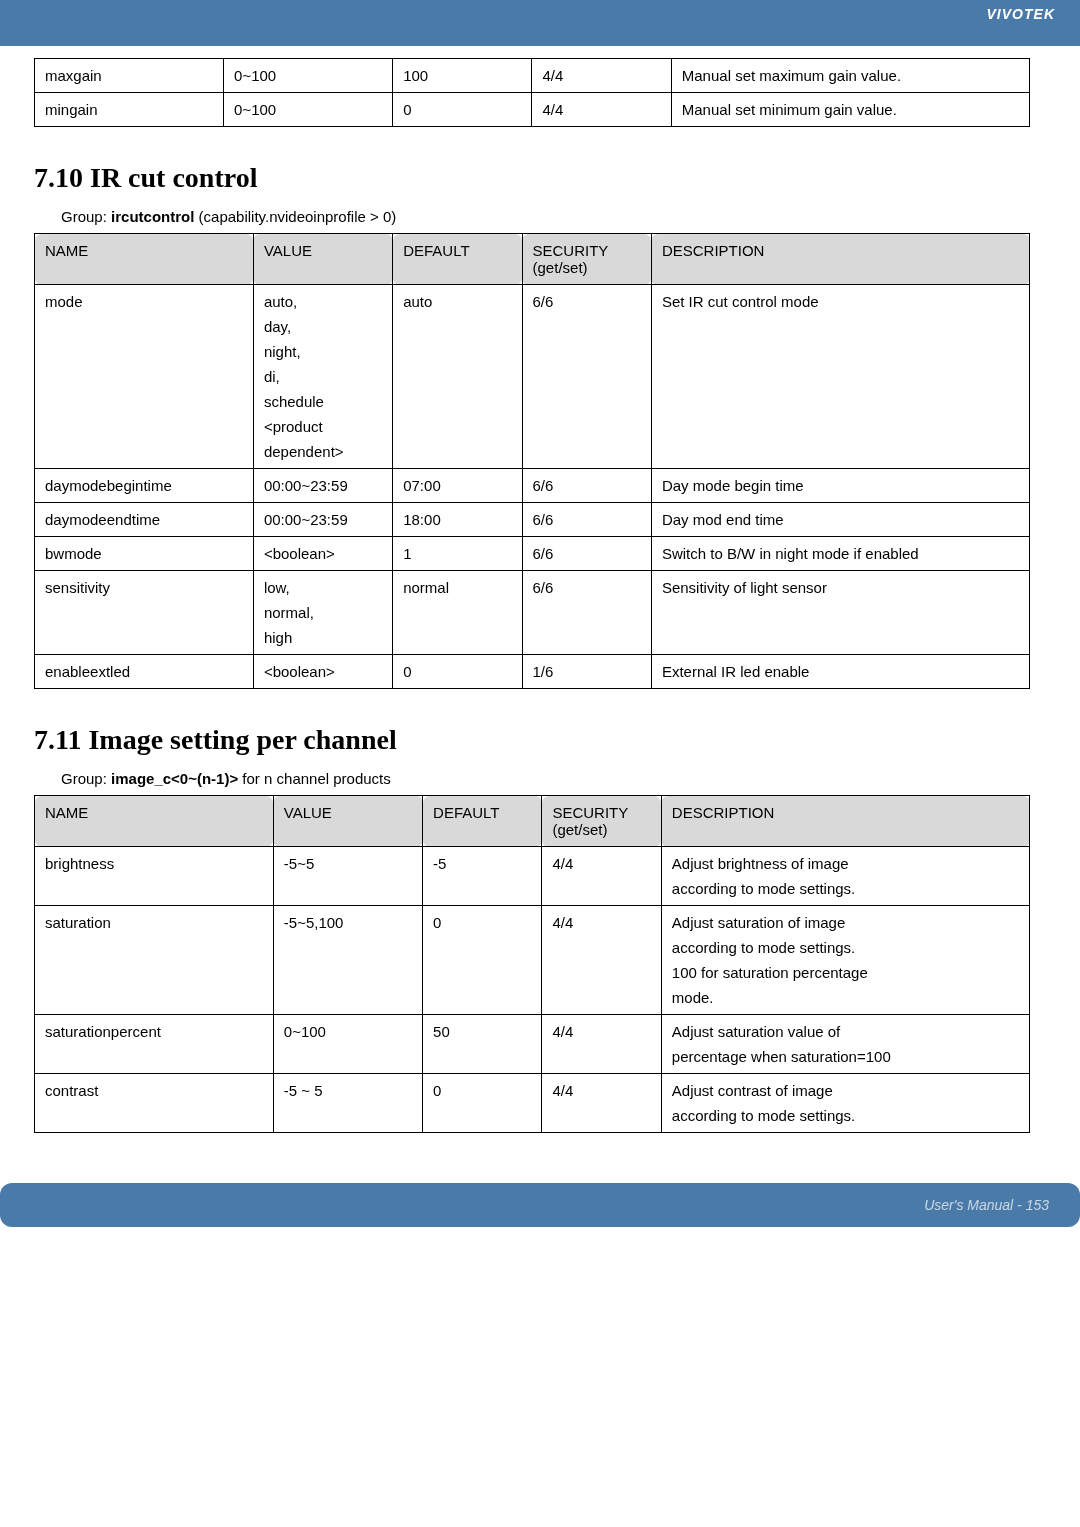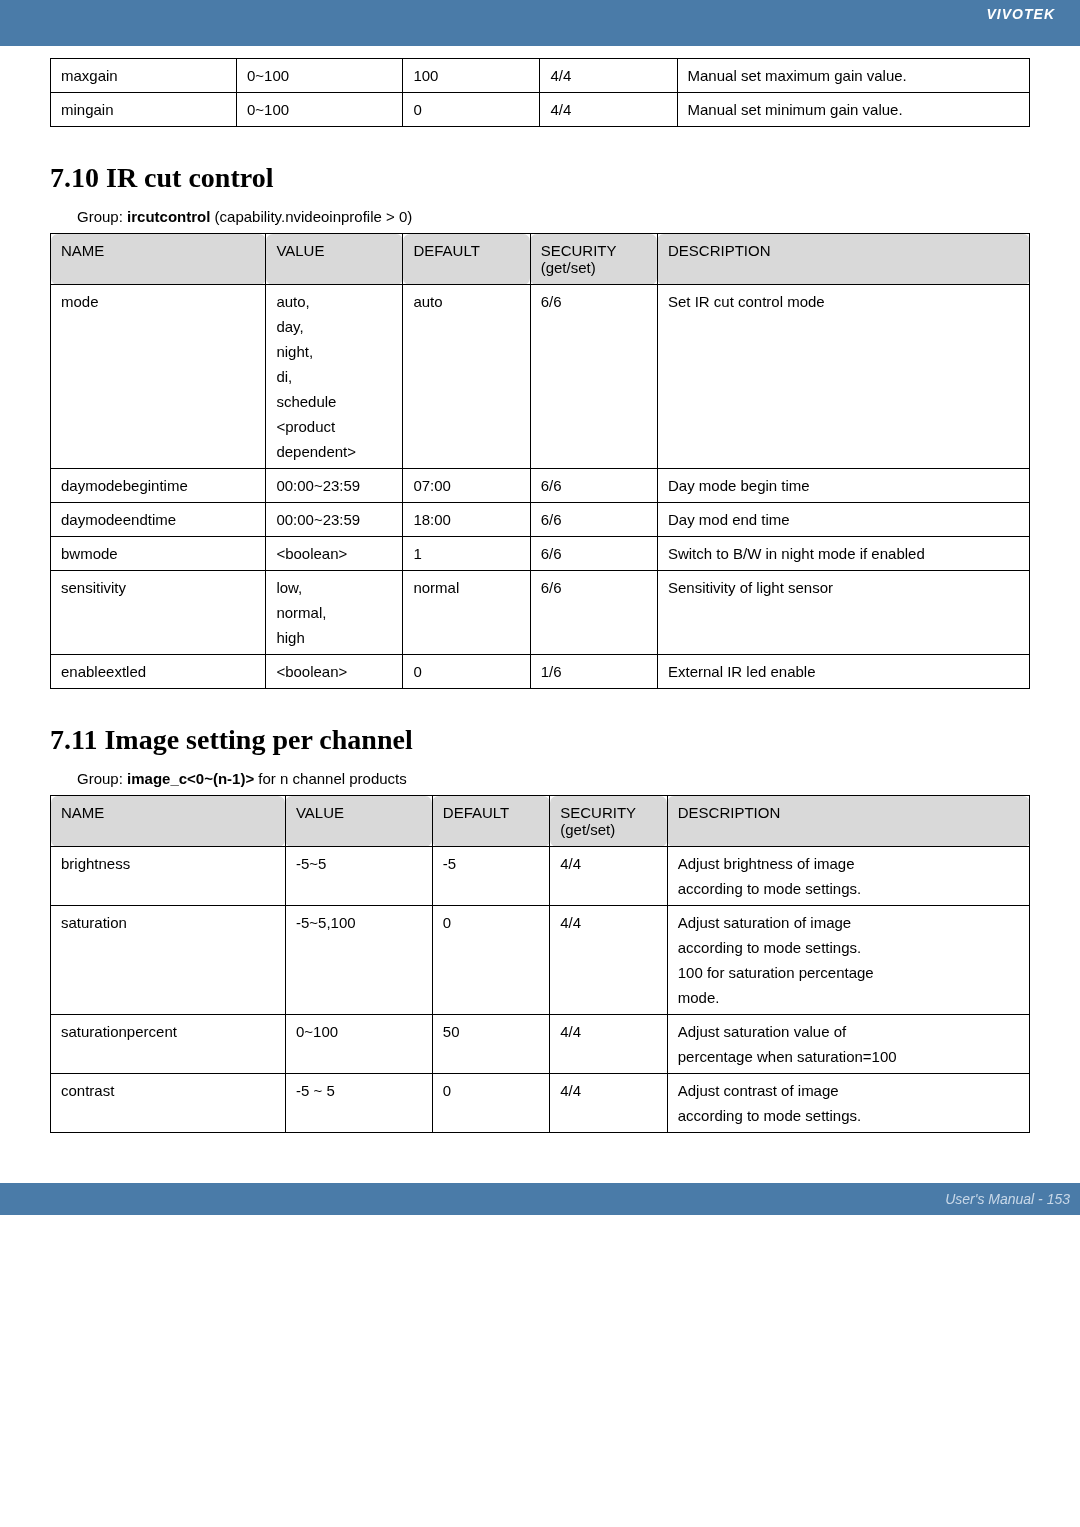--- a/index.html
+++ b/index.html
@@ -22,21 +22,21 @@
       position: absolute;
       right: 25px;
       top: 6px;
       color: #fff;
       font-style: italic;
       font-weight: bold;
       font-size: 14px;
       letter-spacing: 1px;
     }
     .content {
-      padding: 12px 50px 20px 50px;
+      padding: 12px 50px 20px 34px;
     }
     table {
       border-collapse: collapse;
       width: 100%;
       font-size: 15px;
     }
     th, td {
       border: 1px solid #000;
       padding: 8px 10px;
       text-align: left;
@@ -57,27 +57,28 @@
     .group-label {
       font-size: 15px;
       margin-bottom: 8px;
       margin-left: 27px;
     }
     .group-label b {
       font-weight: bold;
     }
     .footer-bar {
       background: #4a7ba8;
-      height: 32px;
+      height: 44px;
       width: 100%;
       display: flex;
       justify-content: flex-end;
       align-items: center;
-      padding-right: 10px;
+      padding-right: 31px;
       margin-top: 30px;
+      border-radius: 12px;
     }
     .footer-text {
       color: #c8d8e8;
       font-style: italic;
       font-size: 14px;
     }
     .table1-col1 { width: 19%; }
     .table1-col2 { width: 17%; }
     .table1-col3 { width: 14%; }
     .table1-col4 { width: 14%; }

